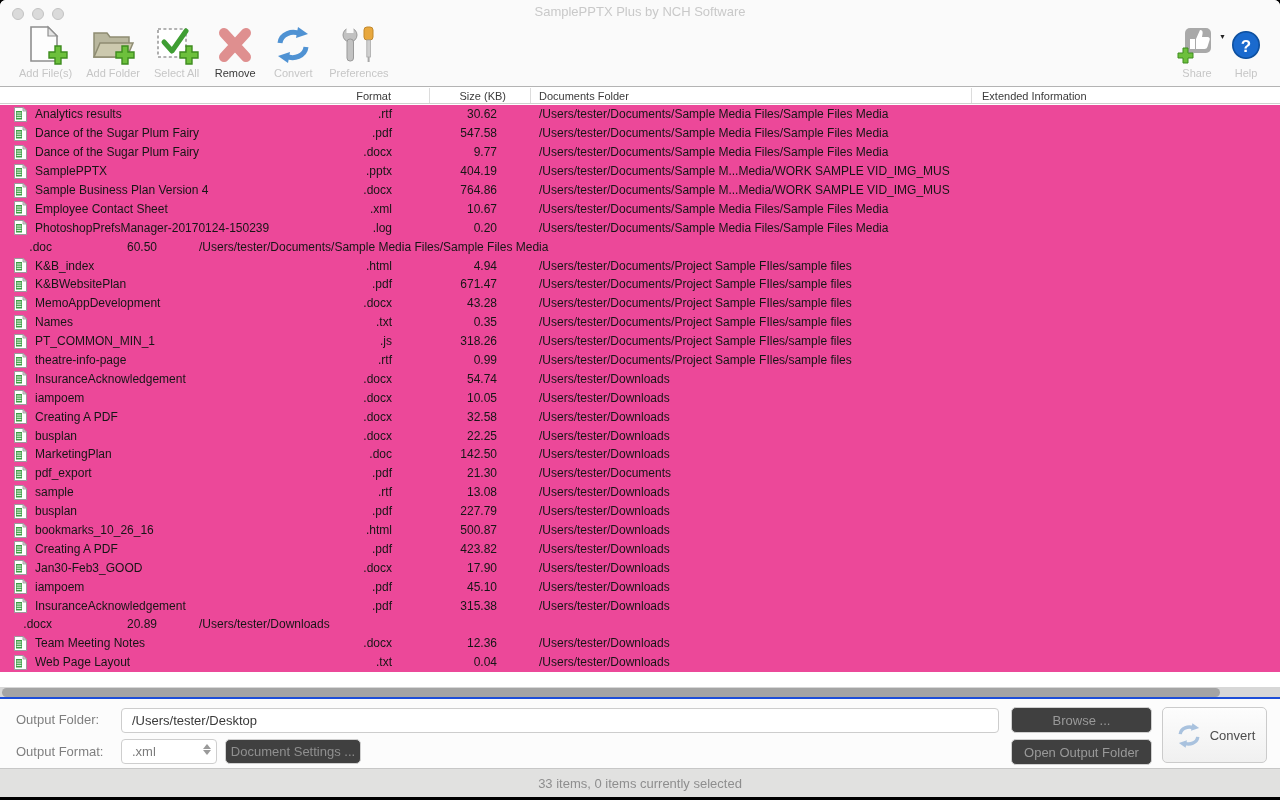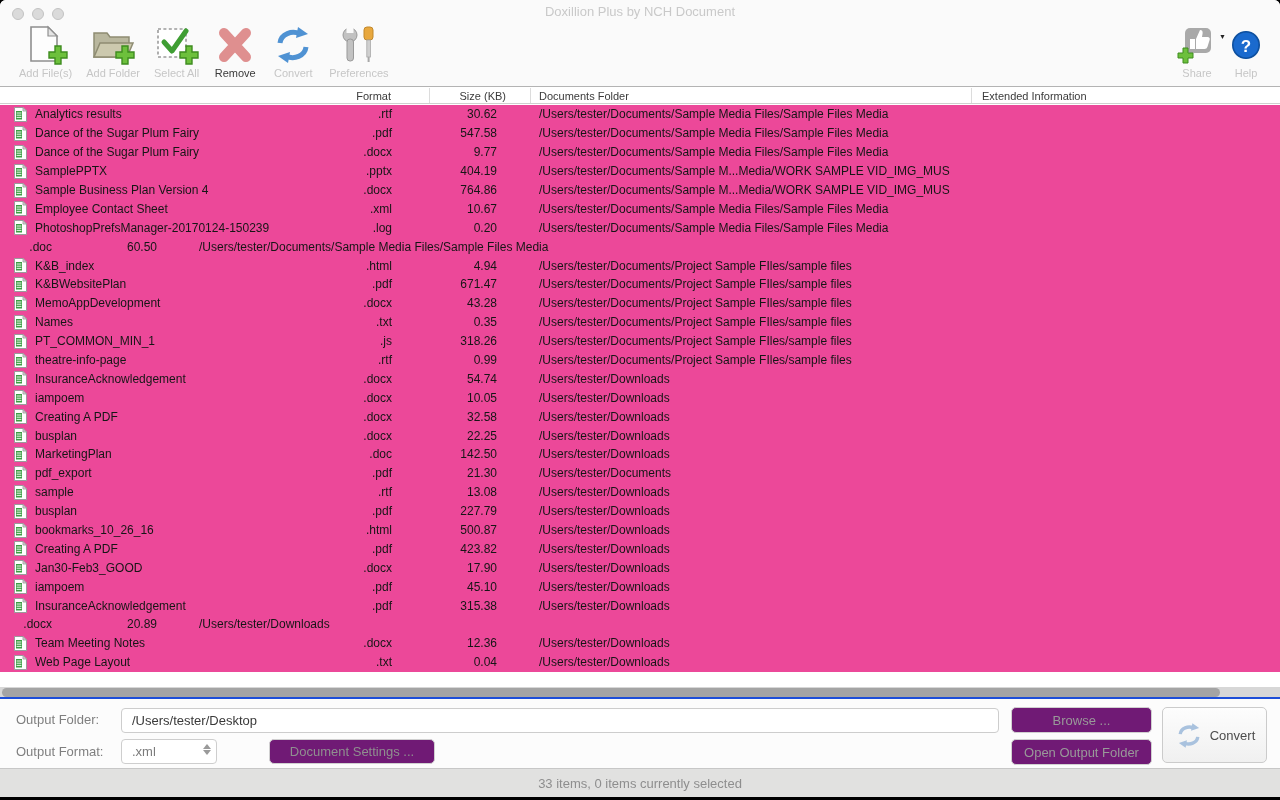--- a/index.html
+++ b/index.html
@@ -51,25 +51,25 @@
   
   .bottom { position:absolute; top:697px; left:0; right:0; height:71px;
             background:#fcfcfc; border-top:2px solid #1d4ed8; }
   .b-label { position:absolute; font-size:13px; color:#7f7f7f; }
   .lbl-folder { left:16px; top:13px; }
   .lbl-format { left:16px; top:45px; }
   .folder-input { position:absolute; left:121px; top:9px; width:878px; height:25px;
                   border:1px solid #cdcdcd; border-radius:4px; background:#fff;
                   font-size:13px; color:#3a3a3a; padding:0 10px;
                   font-family:"Liberation Sans","DejaVu Sans",sans-serif; }
-  .btn { position:absolute; border:1px solid #d0d0d0; border-radius:5px; background:#701a75;
+  .btn { position:absolute; border:1px solid #d0d0d0; border-radius:5px; background:#404040;
          color:#999; font-size:13px; display:flex; align-items:center; justify-content:center; cursor:default; }
   .browse-btn { left:1011px; top:8px;  width:141px; height:26px; }
   .open-btn   { left:1011px; top:40px; width:141px; height:26px; }
-  .docset-btn { left:225px;  top:40px; width:166px; height:25px; color:#8f8f8f;margin-left:44px; }
+  .docset-btn { left:225px;  top:40px; width:136px; height:25px; color:#8f8f8f; }
   .format-select { position:absolute; left:121px; top:40px; width:96px; height:25px;
                    border:1px solid #cecece; border-radius:4px; background:#fff;
                    display:flex; align-items:center; padding-left:10px; font-size:13px; color:#7b7b7b; }
   .stepper { position:absolute; right:5px; top:4px; display:flex; flex-direction:column; gap:1px; }
   .stepper i { width:0; height:0; border-left:4px solid transparent; border-right:4px solid transparent; display:block; }
   .step-up   { border-bottom:5px solid #9a9a9a; }
   .step-down { border-top:5px solid #9a9a9a; }
   .convert-btn { left:1162px; top:8px; width:105px; height:56px; border:1px solid #cbcbcb;
                  border-radius:5px; background:linear-gradient(#fdfdfd,#f0f0f0);
                  color:#4c4c4c; gap:6px; }
@@ -84,21 +84,21 @@
 
 <div class="window">
 
   <div class="header">
     <div class="titlebar">
       <div class="lights">
         <span class="light"></span>
         <span class="light"></span>
         <span class="light"></span>
       </div>
-      <div class="title">Doxillion Plus by NCH Document</div>
+      <div class="title">SamplePPTX Plus by NCH Software</div>
     </div>
 
     <div class="toolbar">
 
       <div class="tb-item">
         <span class="tb-icon">
           <svg width="44" height="40" viewBox="0 0 44 40">
             <path d="M7 2 h17 l9 9 v25 H7 z" fill="#fdfdfd" stroke="#8f8f8f" stroke-width="1.6"></path>
             <path d="M24 2 l9 9 h-9 z" fill="#e4e4e4" stroke="#8f8f8f" stroke-width="1.2"></path>
             <path d="M31 21 h6 v6 h6 v6 h-6 v6 h-6 v-6 h-6 v-6 h6 z" fill="#6dc03c" stroke="#3e8c1f" stroke-width="1.4"></path>

